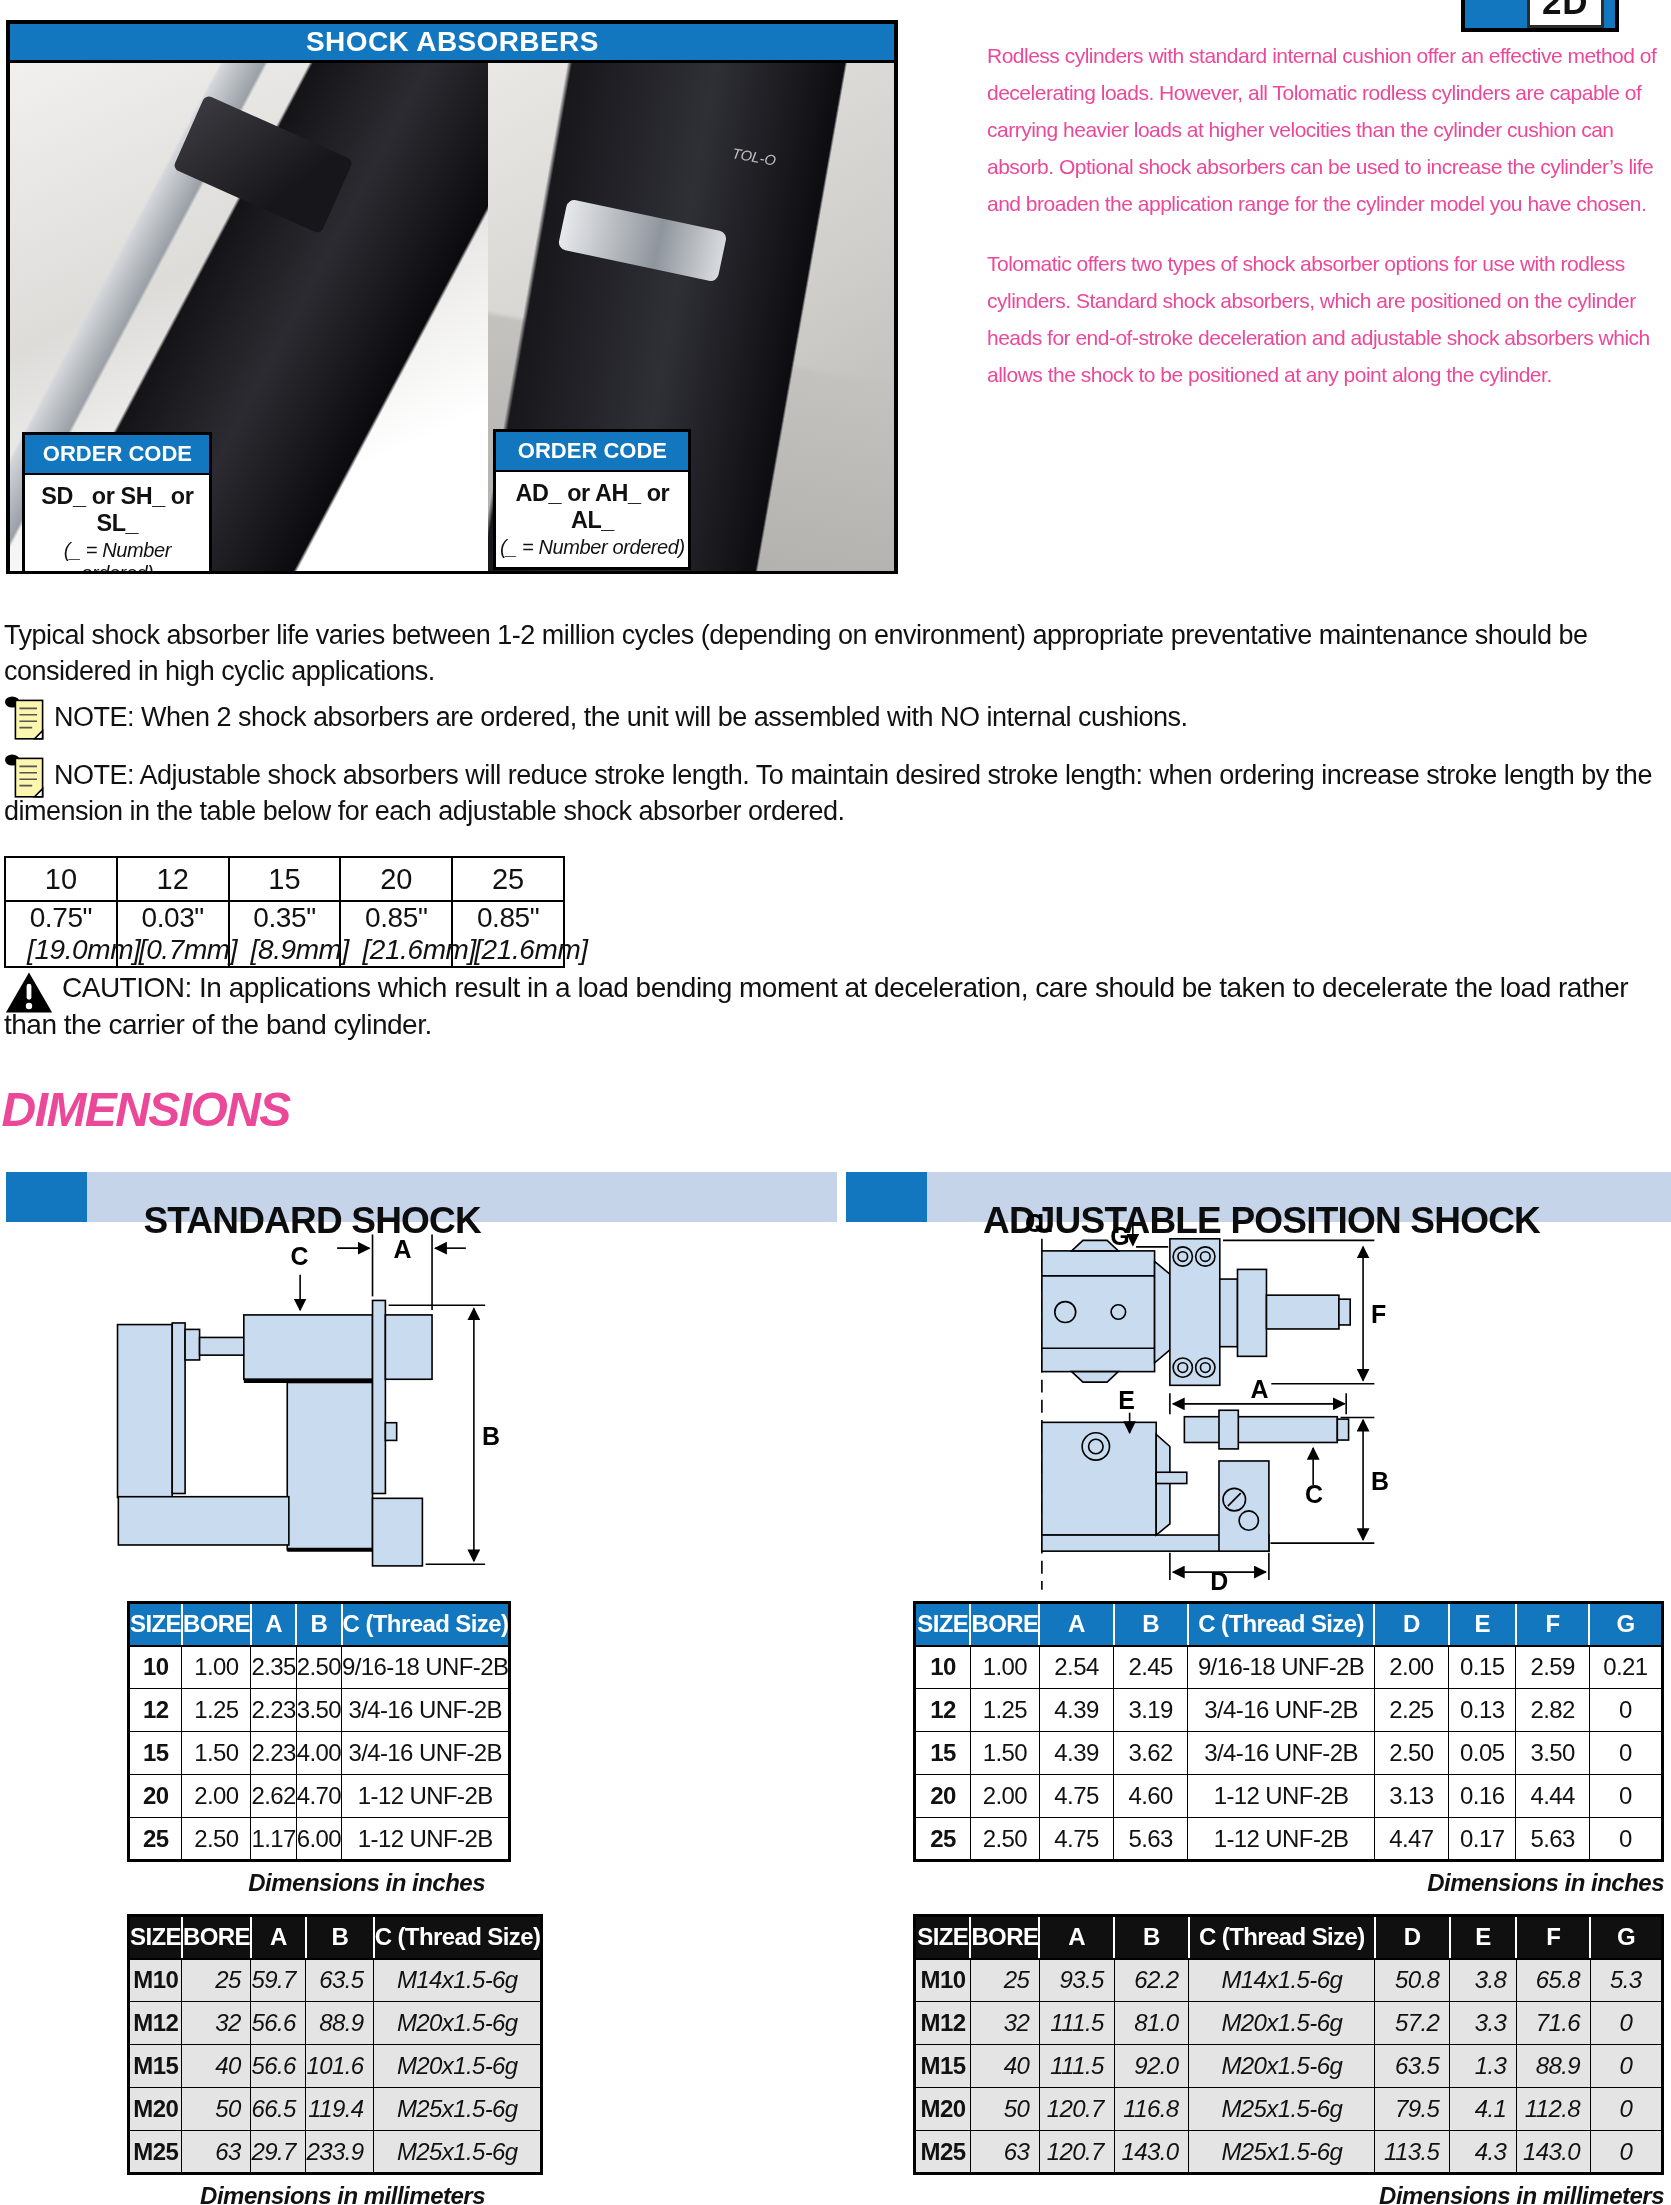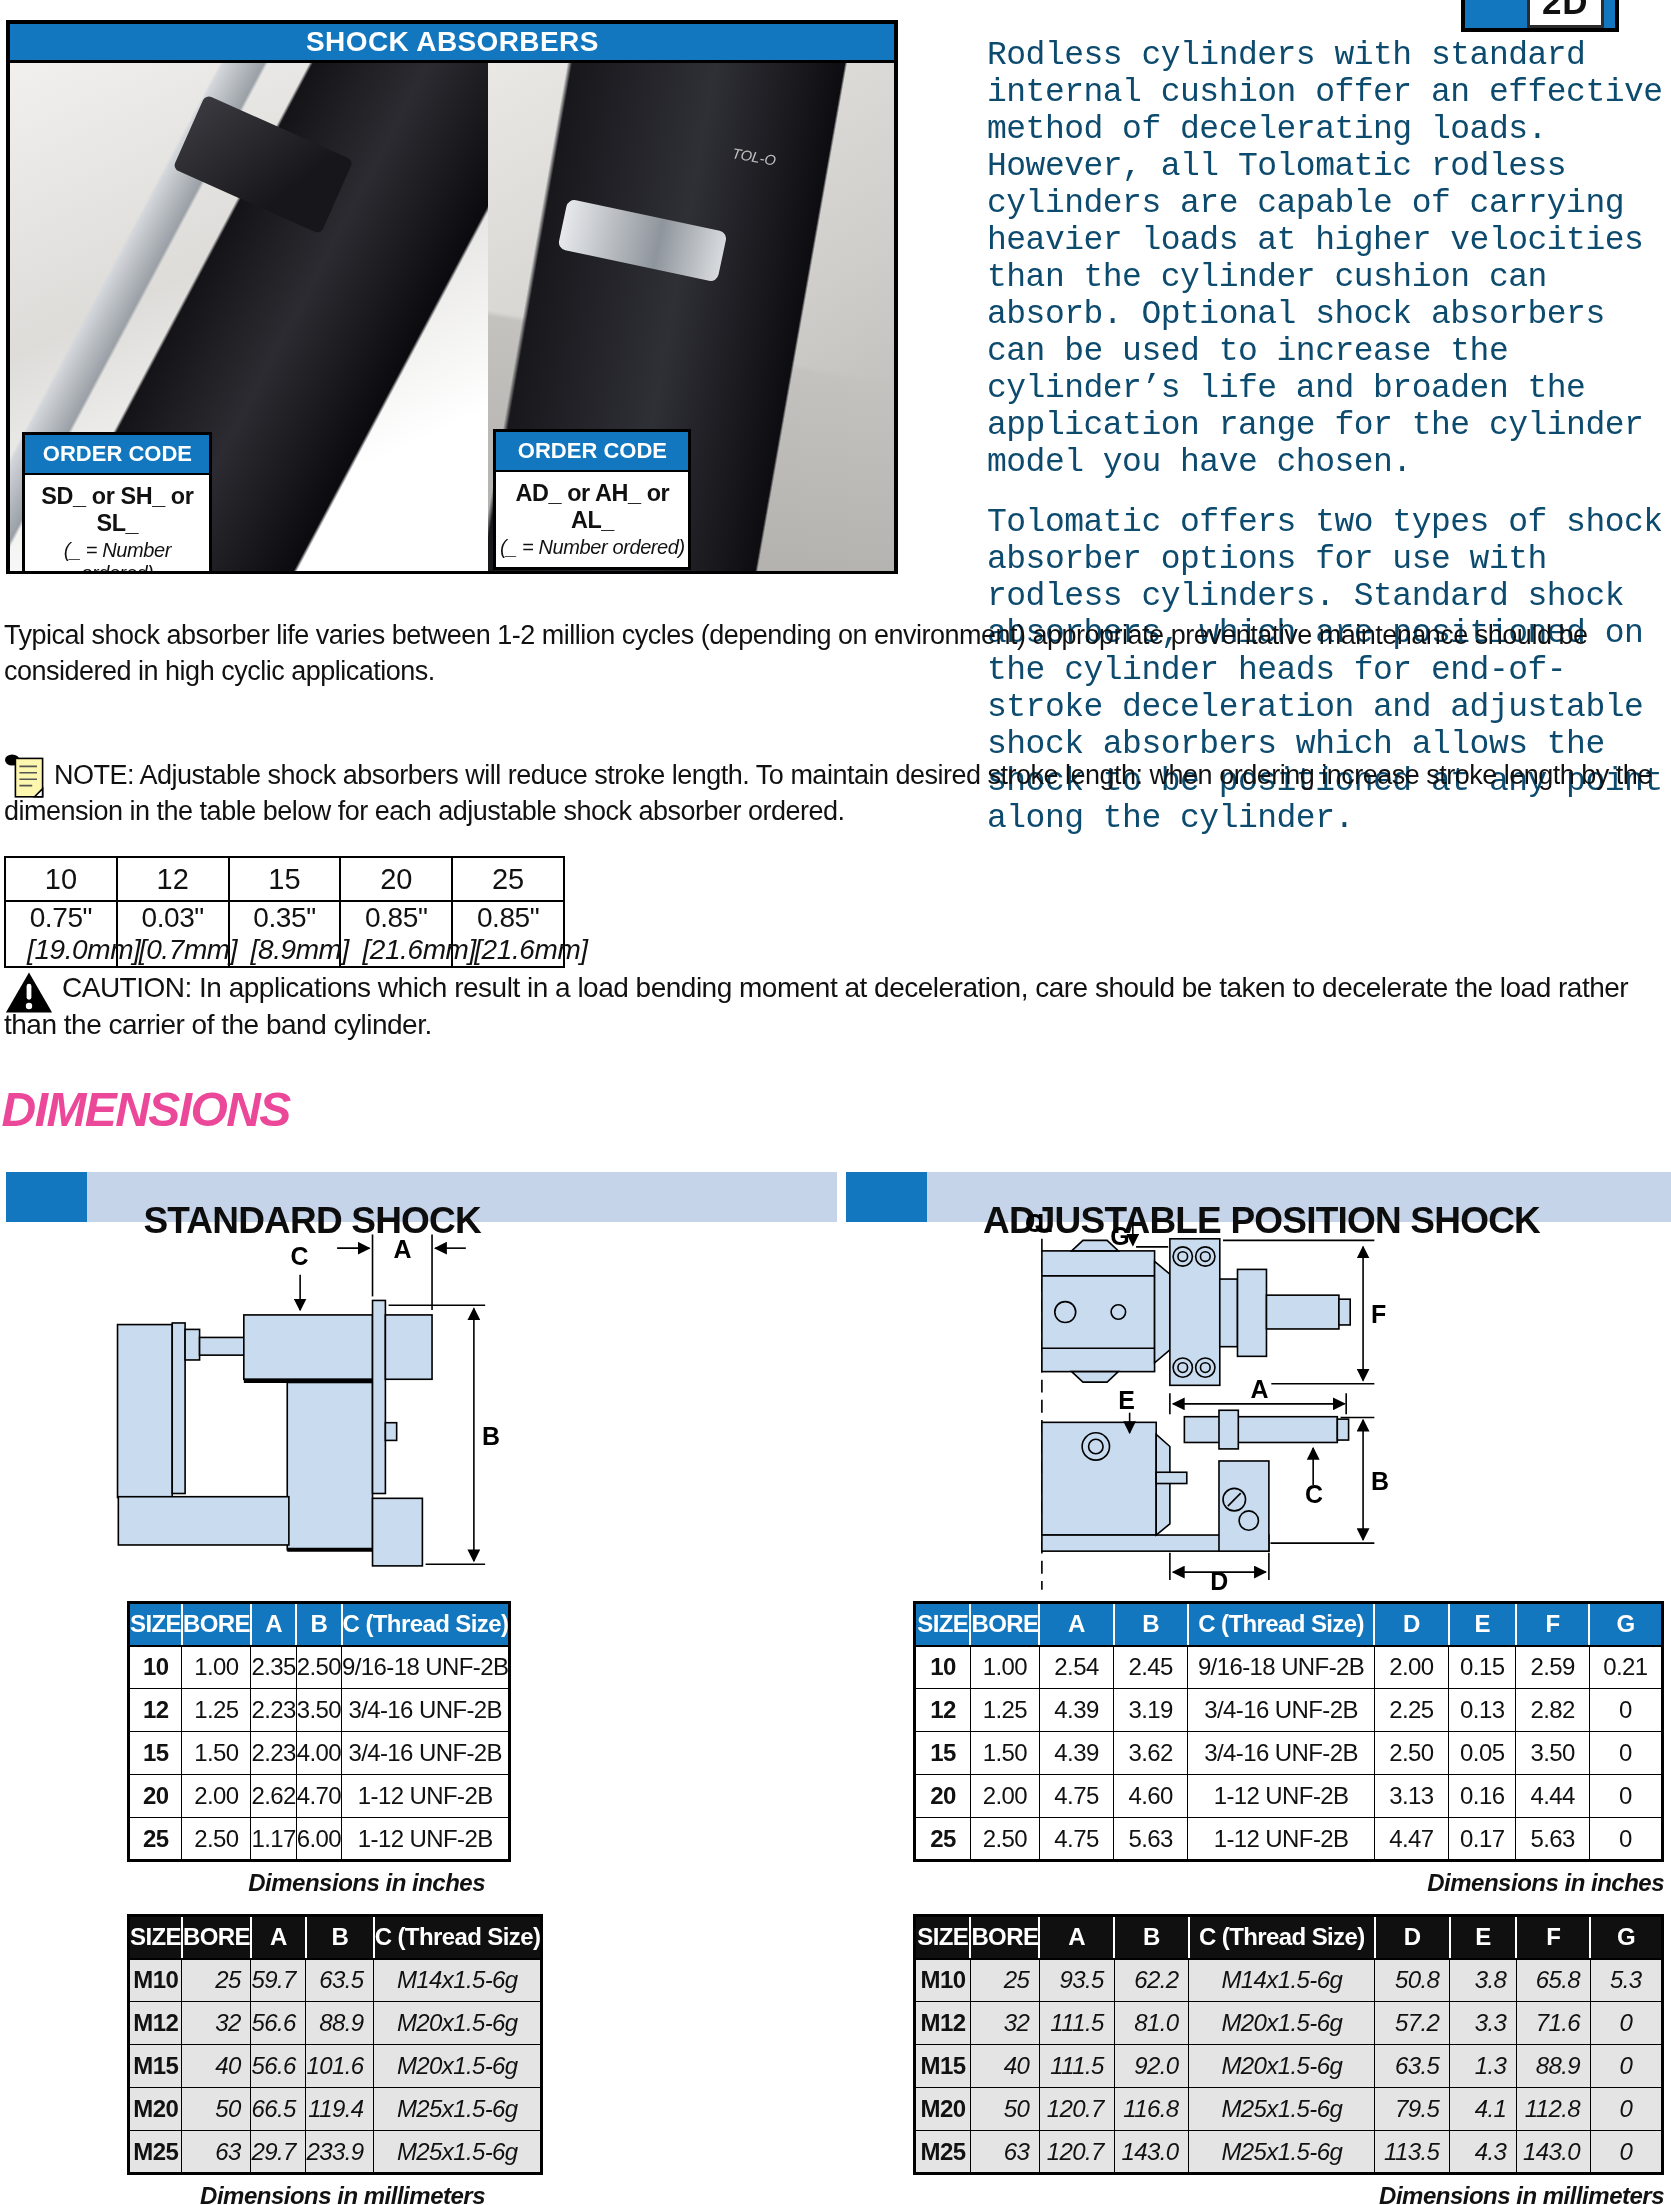--- a/index.html
+++ b/index.html
@@ -34,21 +34,21 @@
 
   .order-box { position:absolute; width:190px; background:#fff; border:3.2px solid #000; text-align:center; }
   .order-box.ob1 { left:12px; top:369px; }
   .order-box.ob2 { left:483px; top:366px; width:198px; }
   .order-box-head { background:#1277be; color:#fff; font-weight:bold; font-size:22px; padding:6.4px 0 5.6px; border-bottom:2.4px solid #000; }
   .order-box-code { font-weight:bold; font-size:23.4px; padding-top:8px; letter-spacing:-0.4px; }
   .order-box-note { font-style:italic; font-size:20px; padding:1.6px 0 8px; letter-spacing:-0.4px; }
 
   
   .intro { position:absolute; left:987px; top:37px; width:685px; }
-  .intro p { font-size:33px; line-height:37px; letter-spacing:-0.5px; color:#0c4a6e;font-family:Liberation Mono, monospace; }
+  .intro p { font-size:21px; line-height:37px; letter-spacing:-0.5px; color:#ec4899; }
   .intro p + p { margin-top:22.6px; }
 
   .life { position:absolute; left:4px; top:617px; width:1664px; font-size:27px; line-height:36px; letter-spacing:-0.5px; }
 
   .note { position:absolute; left:4px; width:1664px; }
   .note .nicon { position:absolute; left:0; top:-4.8px; }
   .note p { font-size:27px; line-height:36px; letter-spacing:-0.5px; text-indent:50px; }
   .note1 { top:699px; }
   .note2 { top:757px; }
 
@@ -134,20 +134,31 @@
     </div>
   </div>
 
   <div class="intro">
     <p>Rodless cylinders with standard internal cushion offer an effective method of decelerating loads. However, all Tolomatic rodless cylinders are capable of carrying heavier loads at higher velocities than the cylinder cushion can absorb. Optional shock absorbers can be used to increase the cylinder’s life and broaden the application range for the cylinder model you have chosen.</p>
     <p>Tolomatic offers two types of shock absorber options for use with rodless cylinders. Standard shock absorbers, which are positioned on the cylinder heads for end-of-stroke deceleration and adjustable shock absorbers which allows the shock to be positioned at any point along the cylinder.</p>
   </div>
 
   <p class="life">Typical shock absorber life varies between 1-2 million cycles (depending on environment) appropriate preventative maintenance should be considered in high cyclic applications.</p>
 
+  <div class="note note1">
+    <span class="nicon">
+      <svg width="42" height="48" viewBox="0 0 52 60">
+        <ellipse cx="10" cy="10" rx="9" ry="7" fill="#000"></ellipse>
+        <rect x="14" y="8" width="34" height="48" fill="#fdf6ae" stroke="#000" stroke-width="2"></rect>
+        <path d="M48,56 L38,56 L48,46 Z" fill="#fff" stroke="#000" stroke-width="2"></path>
+        <path d="M19,18 h22 M19,26 h22 M19,34 h22 M19,42 h16" stroke="#555" stroke-width="2" fill="none"></path>
+      </svg>
+    </span>
+    <p>NOTE: When 2 shock absorbers are ordered, the unit will be assembled with NO internal cushions.</p>
+  </div>
 
   <div class="note note2">
     <span class="nicon">
       <svg width="42" height="48" viewBox="0 0 52 60">
         <ellipse cx="10" cy="10" rx="9" ry="7" fill="#000"></ellipse>
         <rect x="14" y="8" width="34" height="48" fill="#fdf6ae" stroke="#000" stroke-width="2"></rect>
         <path d="M48,56 L38,56 L48,46 Z" fill="#fff" stroke="#000" stroke-width="2"></path>
         <path d="M19,18 h22 M19,26 h22 M19,34 h22 M19,42 h16" stroke="#555" stroke-width="2" fill="none"></path>
       </svg>
     </span>

